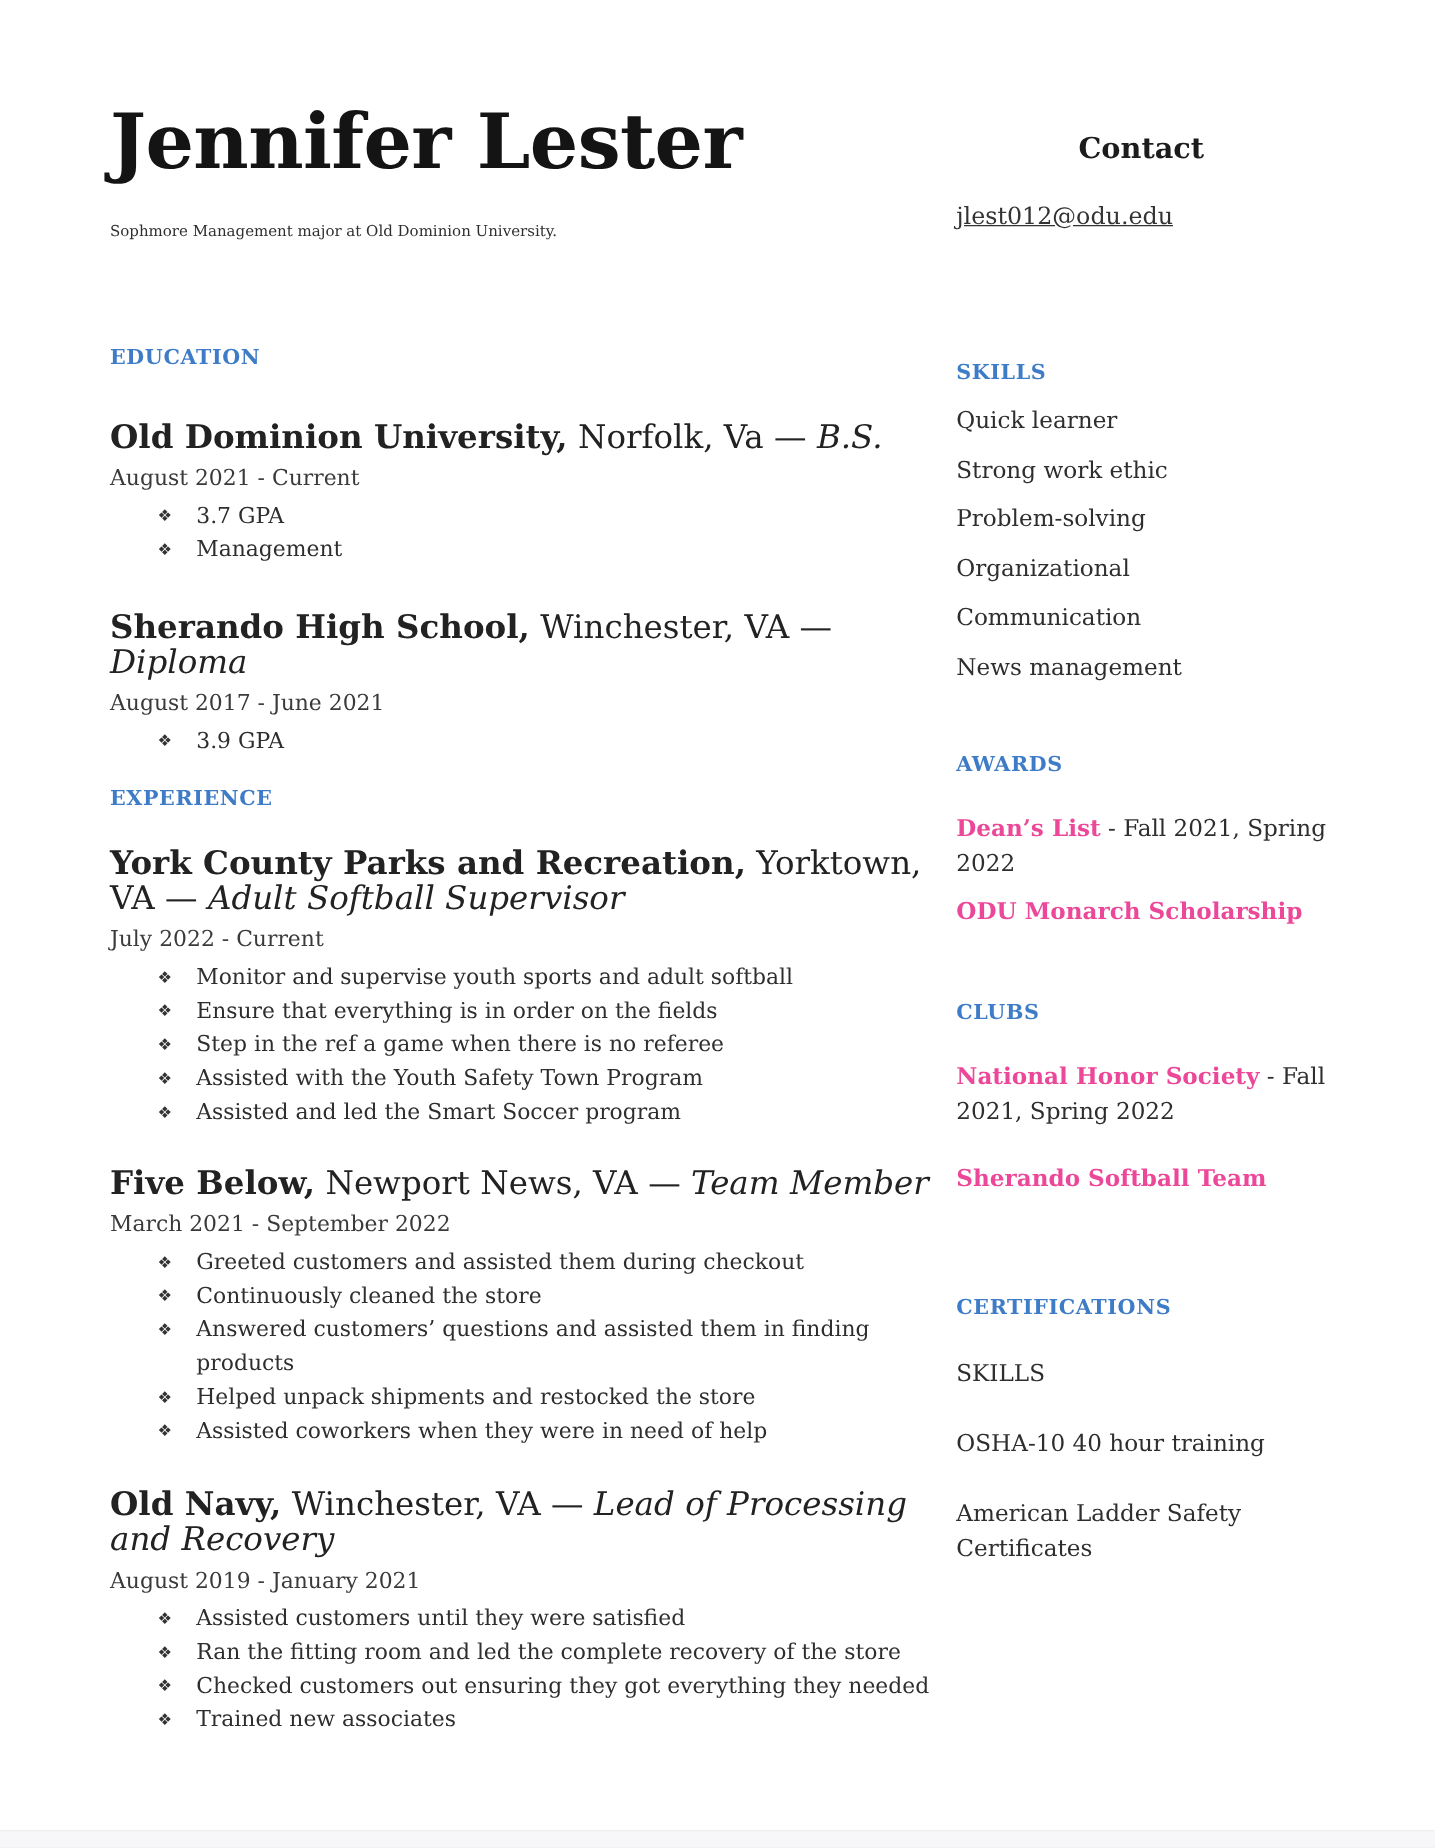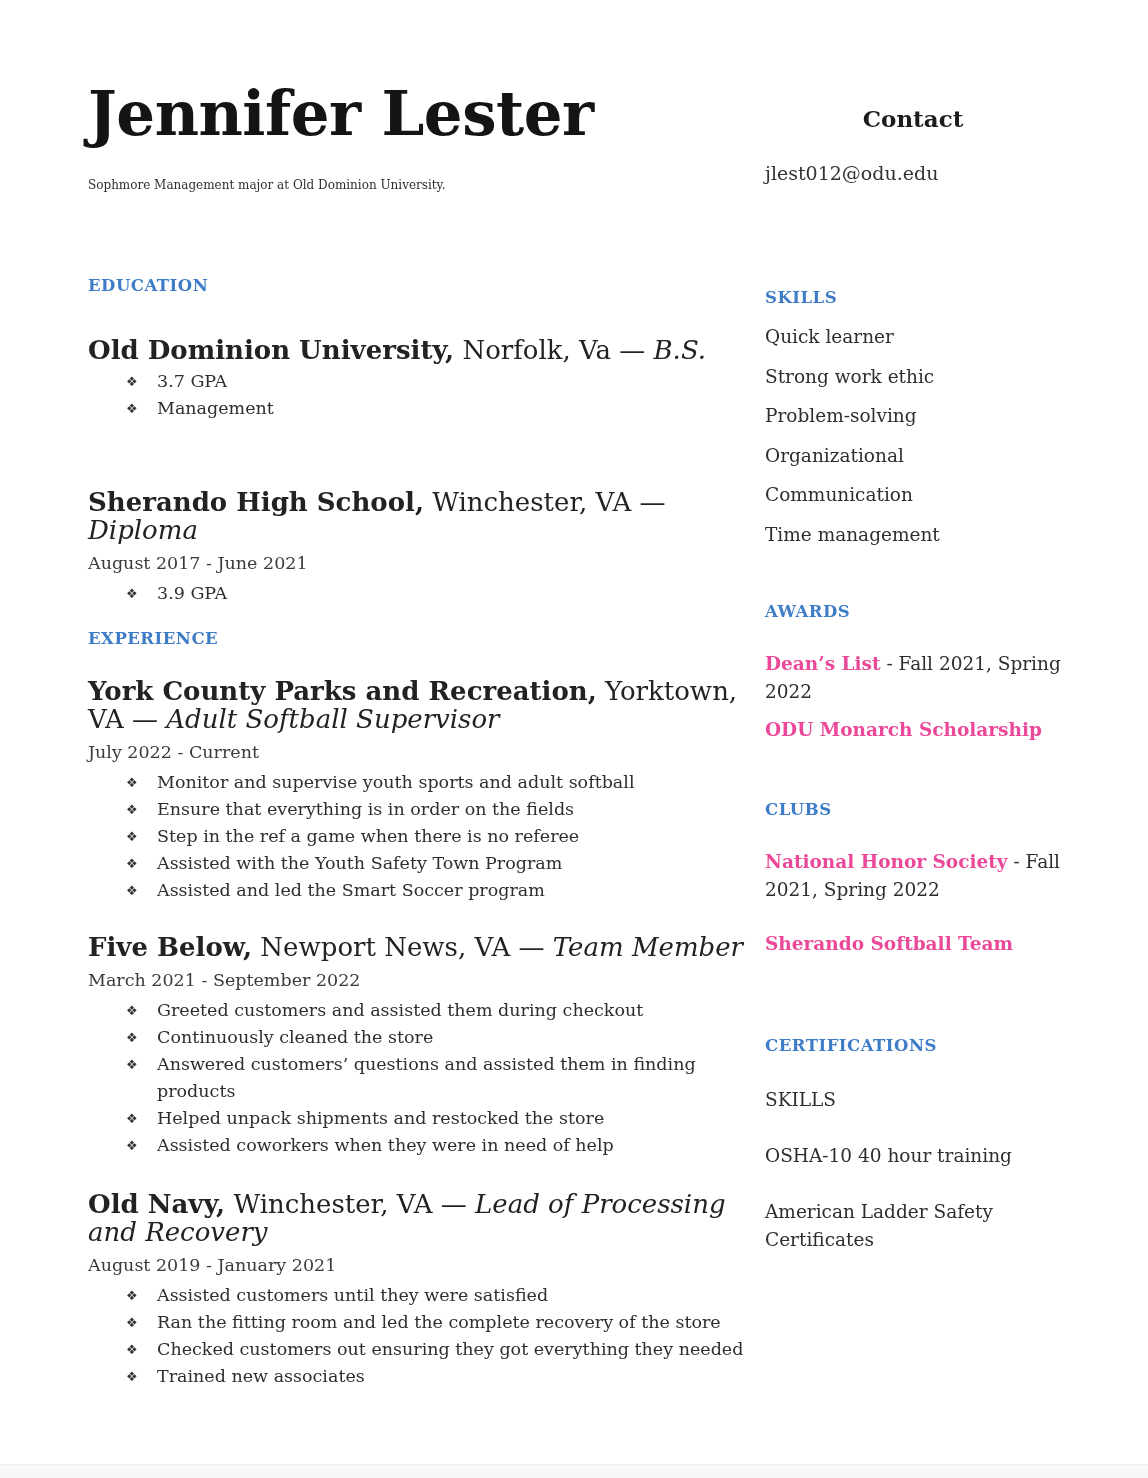--- a/index.html
+++ b/index.html
@@ -24,21 +24,21 @@
     left: 88px; top: 172px; width: 660px;
     font-size: 12px; line-height: 26px; color: #2e2e2e;
   }
   .contact-heading {
     left: 765px; top: 105px; width: 296px;
     text-align: center;
     font-size: 23px; font-weight: bold; color: #1c1c1c;
   }
   .contact-email {
     left: 765px; top: 162px; width: 296px;
-    font-size: 19px; color: #333333;
+    font-size: 19px; color: #333333; text-decoration: underline;
   }
 
   
   .section-label {
     font-size: 16.5px; font-weight: bold;
     letter-spacing: 0.5px;
     color: var(--accent, #3e7cc7);
   }
   .label-education  { left: 88px;  top: 276px; }
   .label-experience { left: 88px;  top: 629px; }
@@ -97,20 +97,21 @@
   <div class="abs contact-email">jlest012@odu.edu</div>
 
   <div class="abs section-label label-education">EDUCATION</div>
 
   <div class="abs entry entry-edu-0">
     <h3 class="entry-title">
       <span class="org">Old Dominion University,</span>
       <span>Norfolk, Va —</span>
       <em>B.S.</em>
     </h3>
+    <p class="dates">August 2021 - Current</p>
     <ul class="bullets">
       <li>
         <span class="marker">❖</span>
         <span>3.7 GPA</span>
       </li>
       <li>
         <span class="marker">❖</span>
         <span>Management</span>
       </li>
     </ul>
@@ -222,21 +223,21 @@
     </ul>
   </div>
 
   <div class="abs section-label label-skills">SKILLS</div>
   <ul class="abs skills-list">
     <li>Quick learner</li>
     <li>Strong work ethic</li>
     <li>Problem-solving</li>
     <li>Organizational</li>
     <li>Communication</li>
-    <li>Time management</li>
+    <li>News management</li>
   </ul>
 
   <div class="abs section-label label-awards">AWARDS</div>
   <div class="abs side-entry side-award-0"><span class="b">Dean’s List</span><span> - Fall 2021, Spring 2022</span></div>
   <div class="abs side-entry side-award-1"><span class="b">ODU Monarch Scholarship</span><span></span></div>
 
   <div class="abs section-label label-clubs">CLUBS</div>
   <div class="abs side-entry side-club-0"><span class="b">National Honor Society</span><span> - Fall 2021, Spring 2022</span></div>
   <div class="abs side-entry side-club-1"><span class="b">Sherando Softball Team</span><span></span></div>
 

